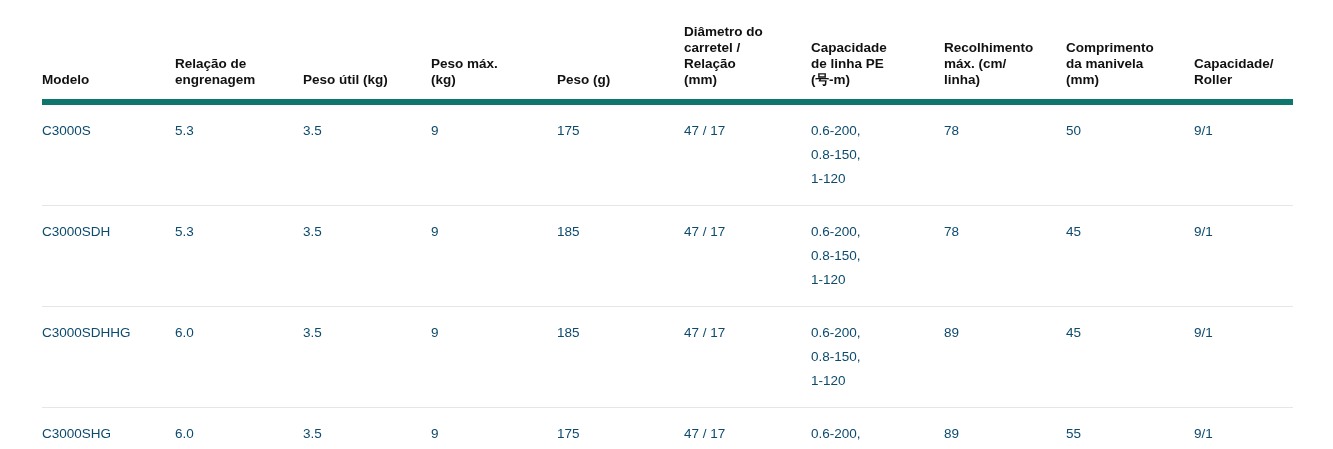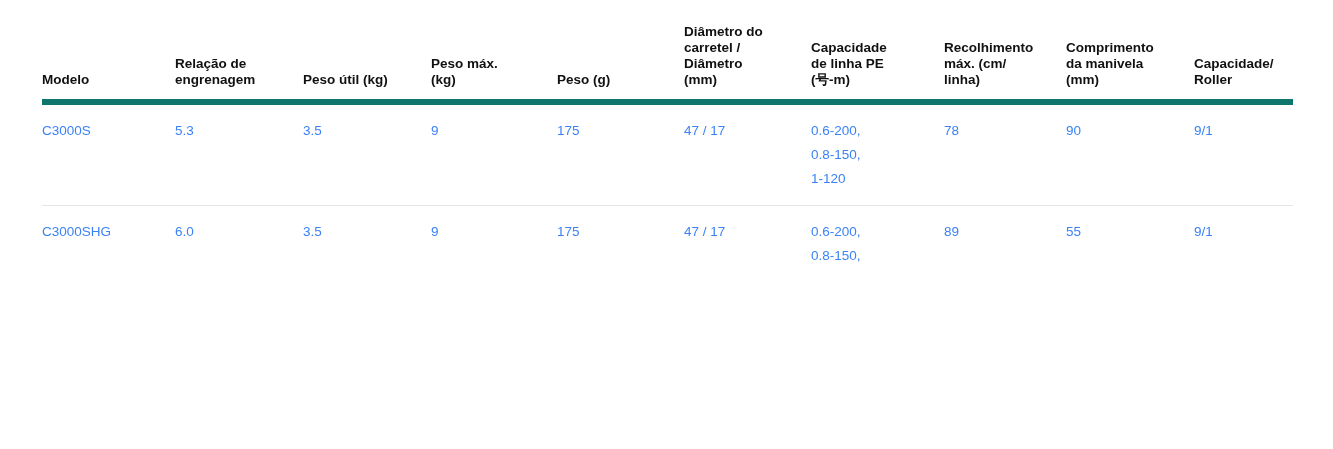--- a/index.html
+++ b/index.html
@@ -34,21 +34,21 @@
     padding: 0 8px 11px 0;
     border-bottom: 6px solid #0f766e;
     height: 88px;
   }
   table.spec-table td {
     text-align: left;
     vertical-align: top;
     font-size: 13.5px;
     font-weight: normal;
     line-height: 24px;
-    color: #3b82f6;
+    color: #0c4a6e;
     padding: 14px 8px 14px 0;
     border-bottom: 1px solid #e6e6e6;
   }
   table.spec-table tr:last-child td {
     border-bottom: none;
   }
   .multiline > span {
     display: block;
   }
   
@@ -106,21 +106,21 @@
         </th>
         <th>
           <div class="multiline">
             <span>Peso (g)</span>
           </div>
         </th>
         <th>
           <div class="multiline">
             <span>Diâmetro do</span>
             <span>carretel /</span>
-            <span>Diâmetro</span>
+            <span>Relação</span>
             <span>(mm)</span>
           </div>
         </th>
         <th>
           <div class="multiline">
             <span>Capacidade</span>
             <span>de linha PE</span>
             <span>(号-m)</span>
           </div>
         </th>
@@ -155,21 +155,57 @@
         <td>175</td>
         <td>47 / 17</td>
         <td>
           <div class="multiline">
             <span>0.6-200,</span>
             <span>0.8-150,</span>
             <span>1-120</span>
           </div>
         </td>
         <td>78</td>
-        <td>90</td>
+        <td>50</td>
+        <td>9/1</td>
+      </tr>
+      <tr>
+        <td>C3000SDH</td>
+        <td>5.3</td>
+        <td>3.5</td>
+        <td>9</td>
+        <td>185</td>
+        <td>47 / 17</td>
+        <td>
+          <div class="multiline">
+            <span>0.6-200,</span>
+            <span>0.8-150,</span>
+            <span>1-120</span>
+          </div>
+        </td>
+        <td>78</td>
+        <td>45</td>
+        <td>9/1</td>
+      </tr>
+      <tr>
+        <td>C3000SDHHG</td>
+        <td>6.0</td>
+        <td>3.5</td>
+        <td>9</td>
+        <td>185</td>
+        <td>47 / 17</td>
+        <td>
+          <div class="multiline">
+            <span>0.6-200,</span>
+            <span>0.8-150,</span>
+            <span>1-120</span>
+          </div>
+        </td>
+        <td>89</td>
+        <td>45</td>
         <td>9/1</td>
       </tr>
       <tr>
         <td>C3000SHG</td>
         <td>6.0</td>
         <td>3.5</td>
         <td>9</td>
         <td>175</td>
         <td>47 / 17</td>
         <td>

